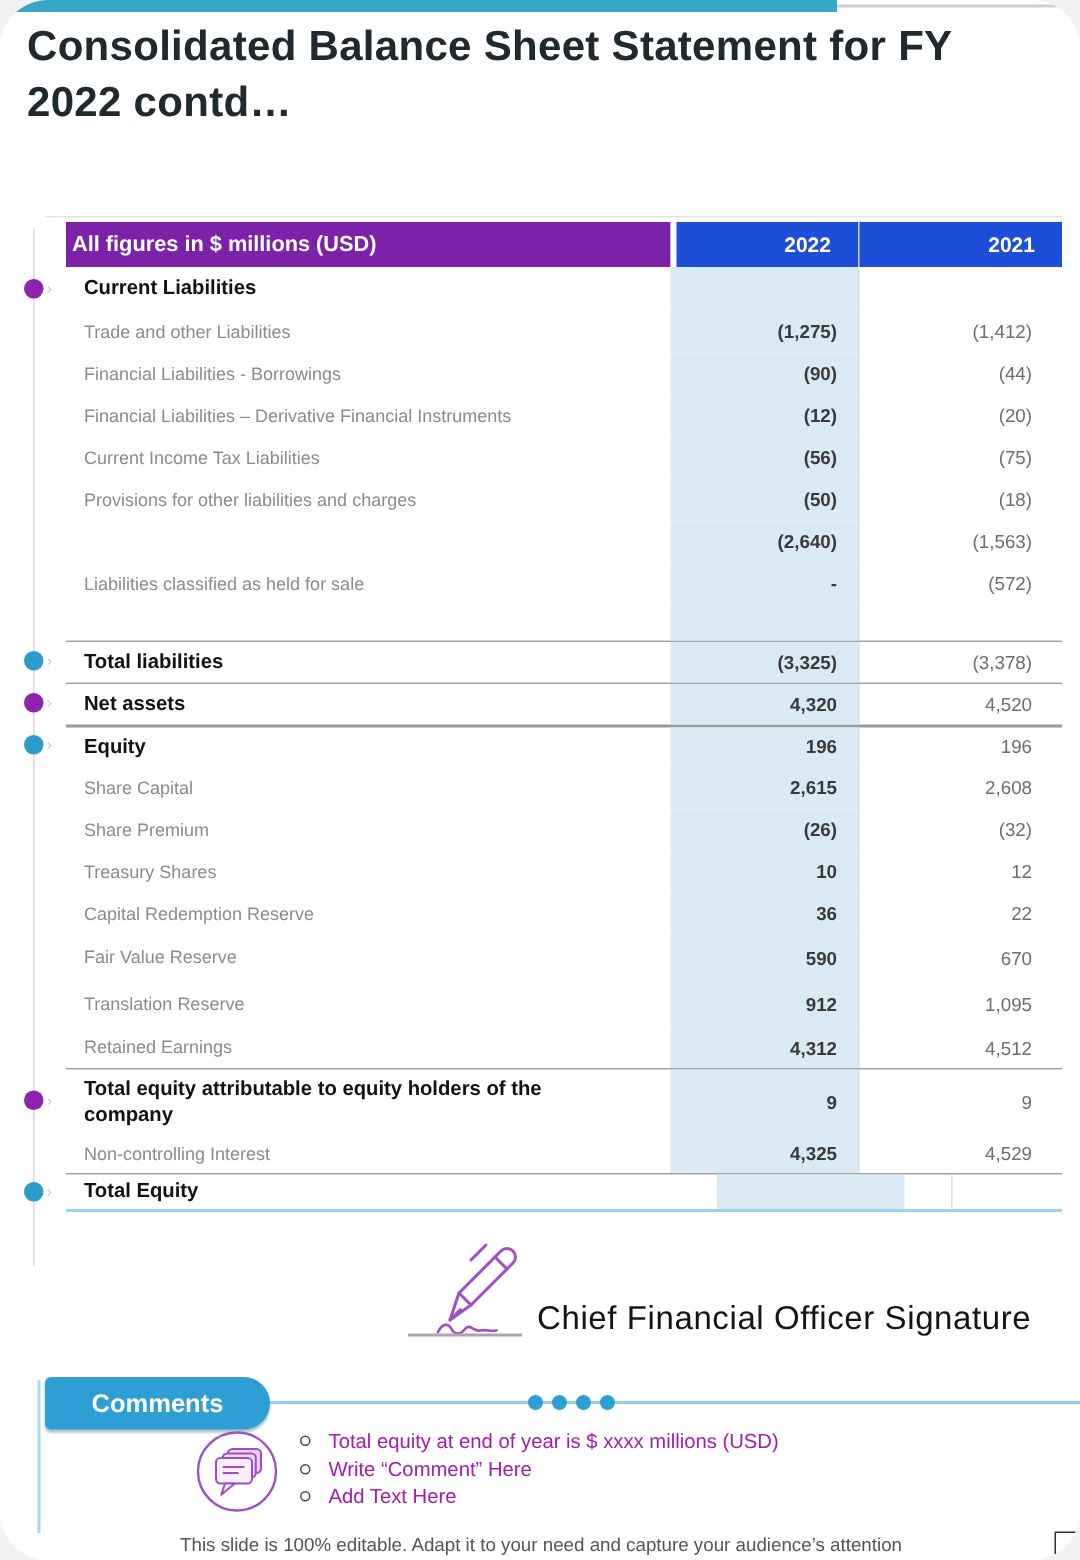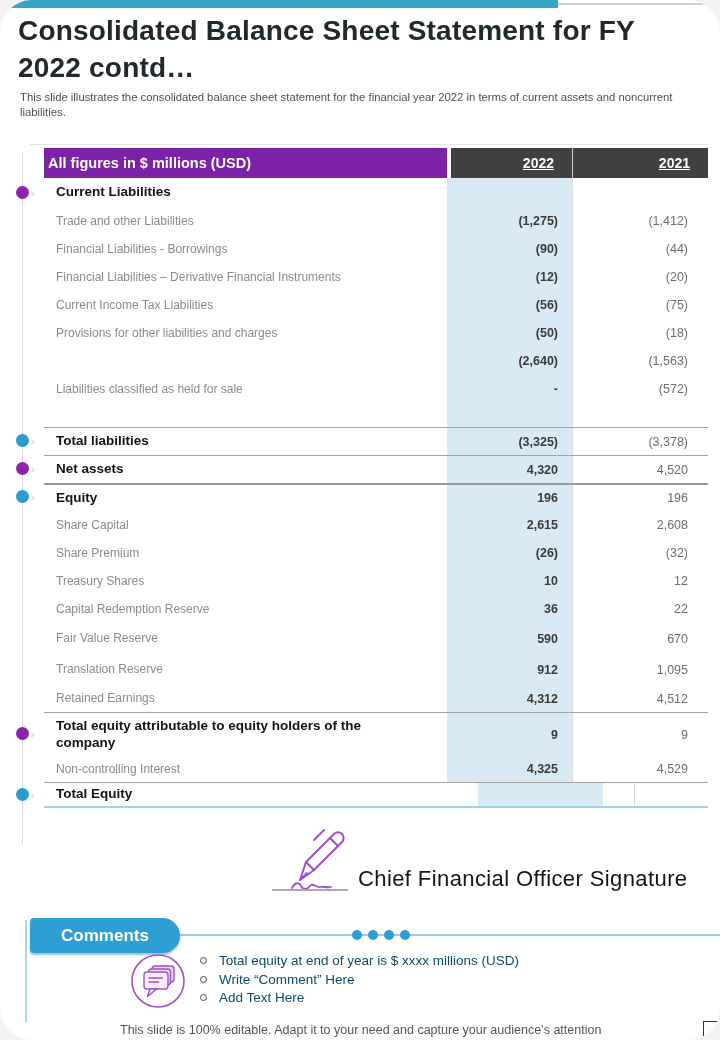--- a/index.html
+++ b/index.html
@@ -9,21 +9,21 @@
   .topbar{position:absolute;left:0;top:0;width:558px;height:8px;background:#35a6c6;}
   .topbar-thin{position:absolute;left:558px;top:3px;width:162px;height:2px;background:#cfcfcf;}
   .title{position:absolute;left:18px;top:12px;width:680px;font-size:28px;font-weight:bold;
          color:#20292e;line-height:37px;letter-spacing:.2px;}
   .subtitle{position:absolute;left:20px;top:90px;width:660px;font-size:11.3px;color:#4f4f4f;line-height:15px;}
 
   .faint-topline{position:absolute;left:30px;top:144px;width:678px;height:1px;background:#e4e4e4;}
   .tablewrap{position:absolute;left:44px;top:148px;width:664px;}
   .thead{display:grid;grid-template-columns:403px 125px 136px;height:30px;}
   .th-label{background:#7c22a8;color:#fff;font-weight:bold;font-size:14.5px;display:flex;align-items:center;padding-left:4px;}
-  .th-year{background:#404040;color:#fff;font-weight:bold;font-size:14px;display:flex;align-items:center;justify-content:flex-end;padding-right:18px;text-decoration:underline;}
+  .th-year{background:#1d4ed8;color:#fff;font-weight:bold;font-size:14px;display:flex;align-items:center;justify-content:flex-end;padding-right:18px;}
   .th-2022{border-left:4px solid #ffffff;}
   .th-2021{border-left:1px solid rgba(255,255,255,.75);}
   .trow{display:grid;grid-template-columns:403px 125px 136px;}
   .lbl{display:flex;align-items:center;padding-left:12px;font-size:12px;color:#8b8b8b;line-height:1.25;}
   .lbl.b{font-weight:bold;color:#121212;font-size:13.5px;}
   .v22{background:#daeaf5;display:flex;align-items:center;justify-content:flex-end;padding-right:14px;
        font-weight:bold;font-size:12.5px;color:#3a3a3a;}
   .v21{display:flex;align-items:center;justify-content:flex-end;padding-right:20px;font-size:12.5px;
        color:#6e6e6e;border-left:1px solid #d3dfe9;}
   .bt1{border-top:1px solid #a3a3a3;}
@@ -41,35 +41,34 @@
   .sig-text{position:absolute;left:358px;top:866px;font-size:22px;color:#141414;letter-spacing:.4px;white-space:nowrap;}
 
   .banner{position:absolute;left:30px;top:918px;width:150px;height:35px;background:#2e9fd4;
           border-radius:4px 18px 18px 4px;display:flex;align-items:center;justify-content:center;
           color:#fff;font-weight:bold;font-size:17px;box-shadow:0 2px 2px rgba(10,70,100,.35);}
   .cline{position:absolute;left:180px;top:934px;width:540px;height:2px;background:#8fcde9;}
   .cdot{position:absolute;top:930px;width:10px;height:10px;border-radius:50%;background:#2e9fd4;}
   .vline-blue{position:absolute;left:25px;top:920px;width:2px;height:102px;background:#a9d9ef;}
   .chat-svg{position:absolute;left:130px;top:953px;}
   .clist{position:absolute;left:200px;top:953px;}
-  .citem{display:flex;align-items:flex-start;height:18.5px;font-size:13.5px;color:#0c4a6e;}
+  .citem{display:flex;align-items:flex-start;height:18.5px;font-size:13.5px;color:#a21caf;}
   .cbullet{width:7px;height:7px;border:1.2px solid #4a4a4a;border-radius:50%;margin:4px 12px 0 0;flex:none;}
 
   .footer{position:absolute;left:120px;top:1023px;font-size:12.5px;color:#555;white-space:nowrap;}
   .corner-box{position:absolute;left:703px;top:1021px;width:24px;height:18px;border:1.5px solid #333;background:#fff;}
 </style>
 </head>
 <body>
 
 <div class="slide">
   <div class="topbar"></div>
   <div class="topbar-thin"></div>
 
   <h1 class="title">Consolidated Balance Sheet Statement for FY 2022 contd…</h1>
-  <p class="subtitle">This slide illustrates the consolidated balance sheet statement for the financial year 2022 in terms of current assets and noncurrent liabilities.</p>
 
   <div class="faint-topline"></div>
 
   <div class="tablewrap">
     <div class="thead">
       <div class="th-label">All figures in $ millions (USD)</div>
       <div class="th-year th-2022">2022</div>
       <div class="th-year th-2021">2021</div>
     </div>
 

